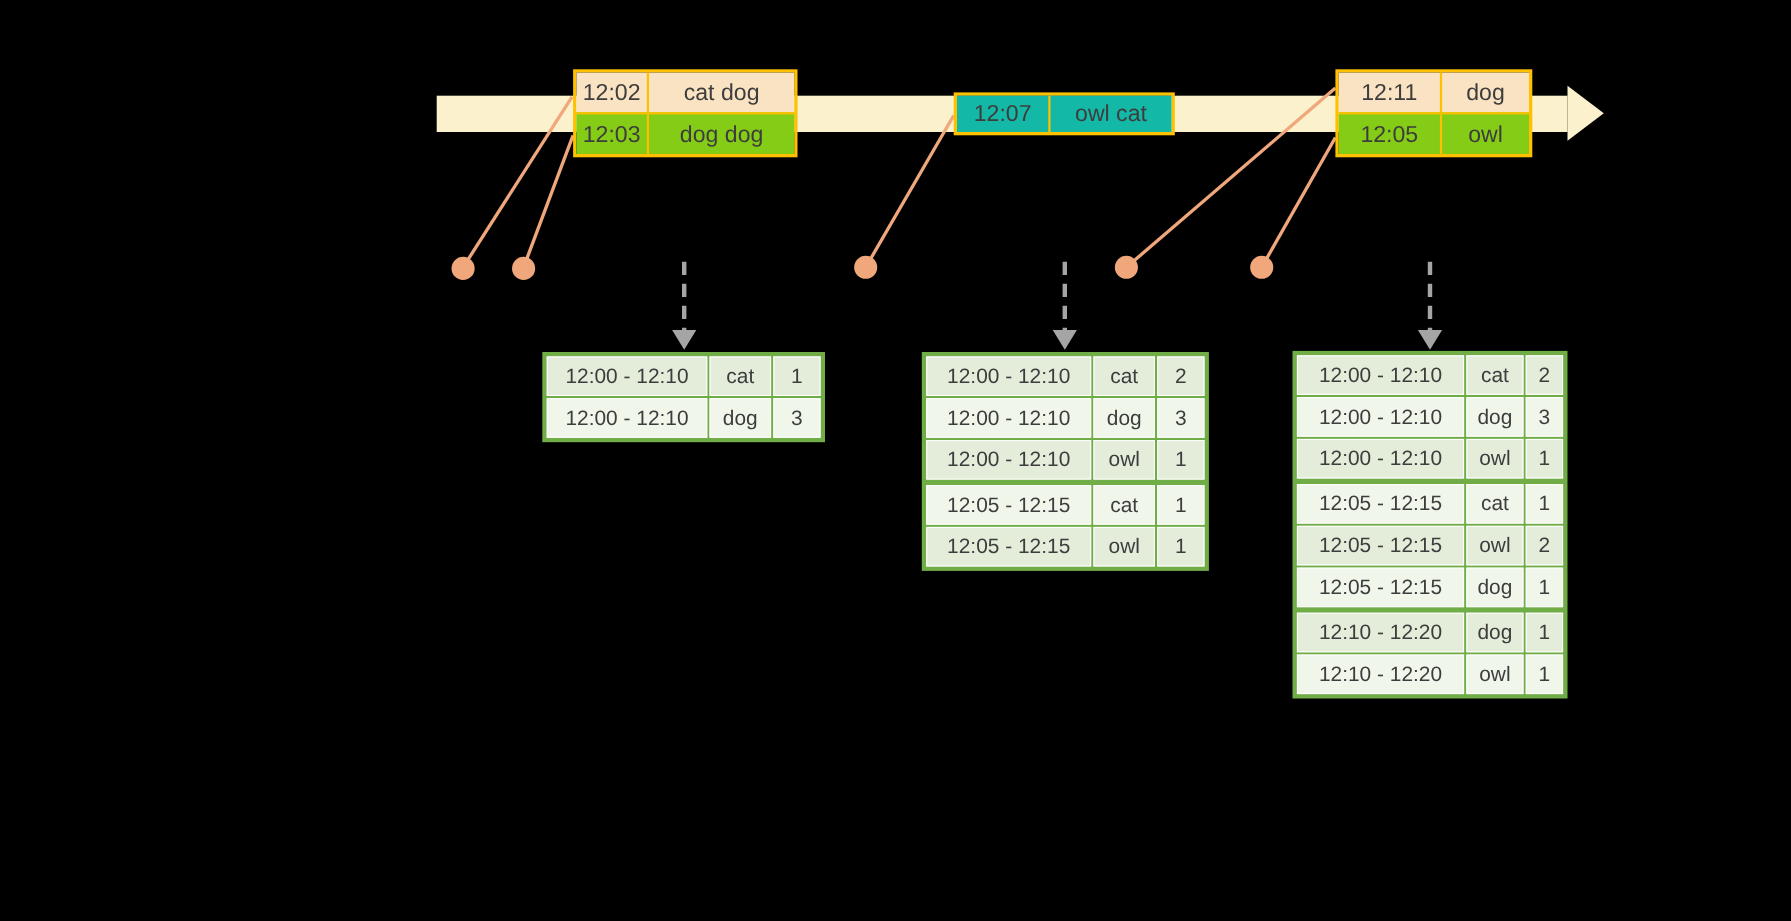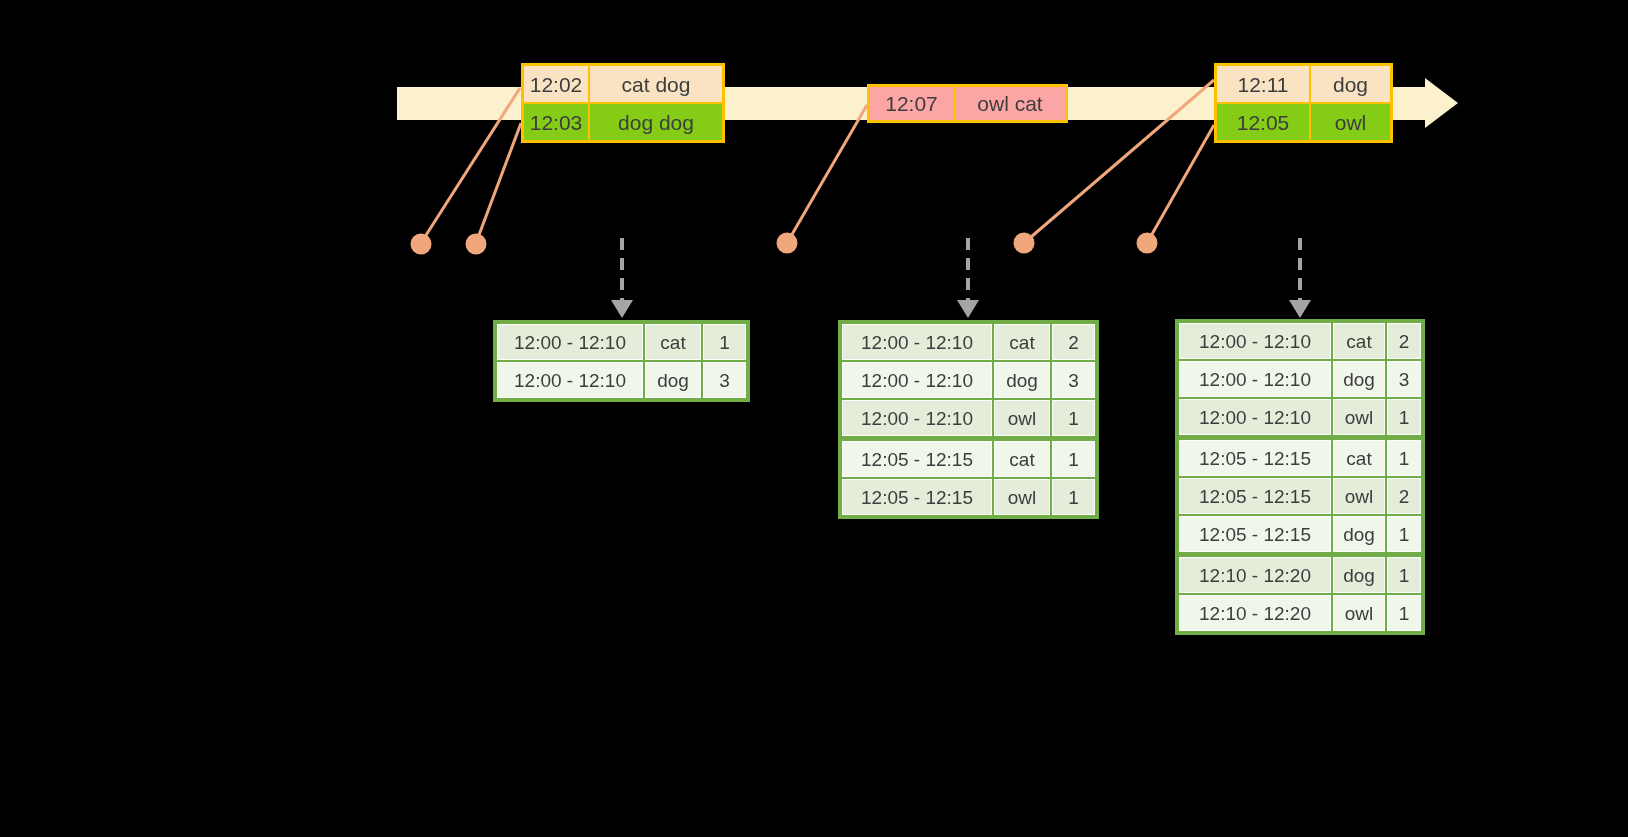--- a/index.html
+++ b/index.html
@@ -14,21 +14,21 @@
     position:absolute;z-index:2;border:3px solid #FFC000;
     display:flex;flex-direction:column;box-sizing:border-box;
   }
   .erow{display:flex;height:36px;}
   .erow + .erow{border-top:2px solid #FFC000;}
   .ecell{display:flex;align-items:center;justify-content:center;
          font-size:21px;line-height:1;box-sizing:border-box;}
   .ewords{flex:1;border-left:2px solid #FFC000;}
   .eshade-a{background:#FAE3C2;}
   .eshade-b{background:#84cc16;}
-  .eshade-m{background:#fca5a5;}
+  .eshade-m{background:#14b8a6;}
   #e1{left:521px;top:63px;width:204px;}
   #e1 .etime{width:64px;}
   #e2{left:867px;top:84px;width:201px;}
   #e2 .erow{height:33px;}
   #e2 .etime{width:83px;}
   #e3{left:1214px;top:63px;width:179px;}
   #e3 .etime{width:92px;}
 
   
   .rtable{

